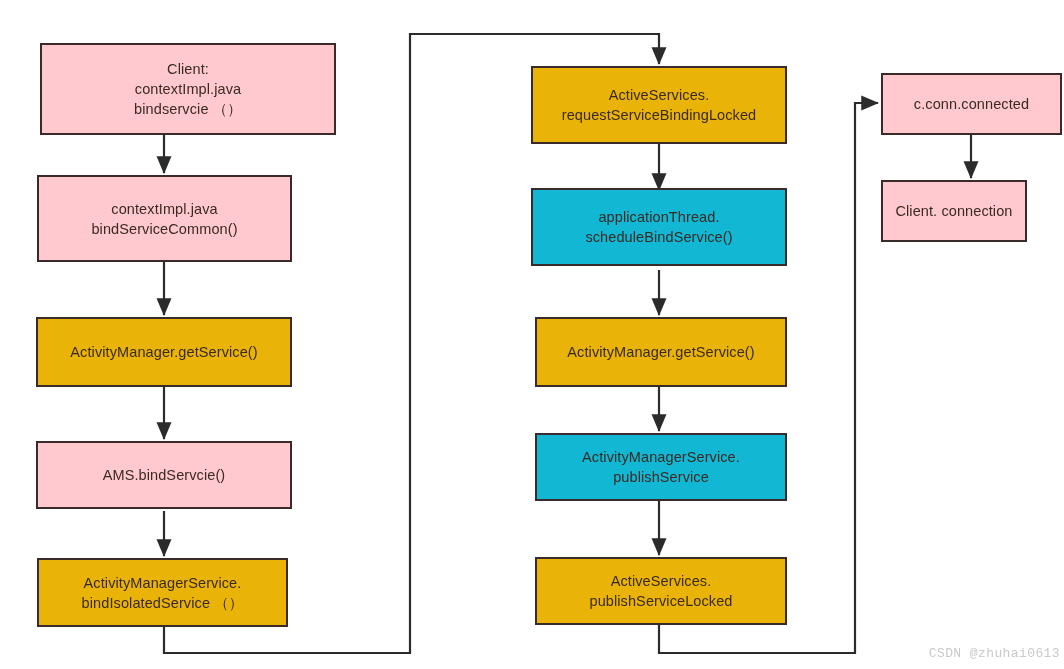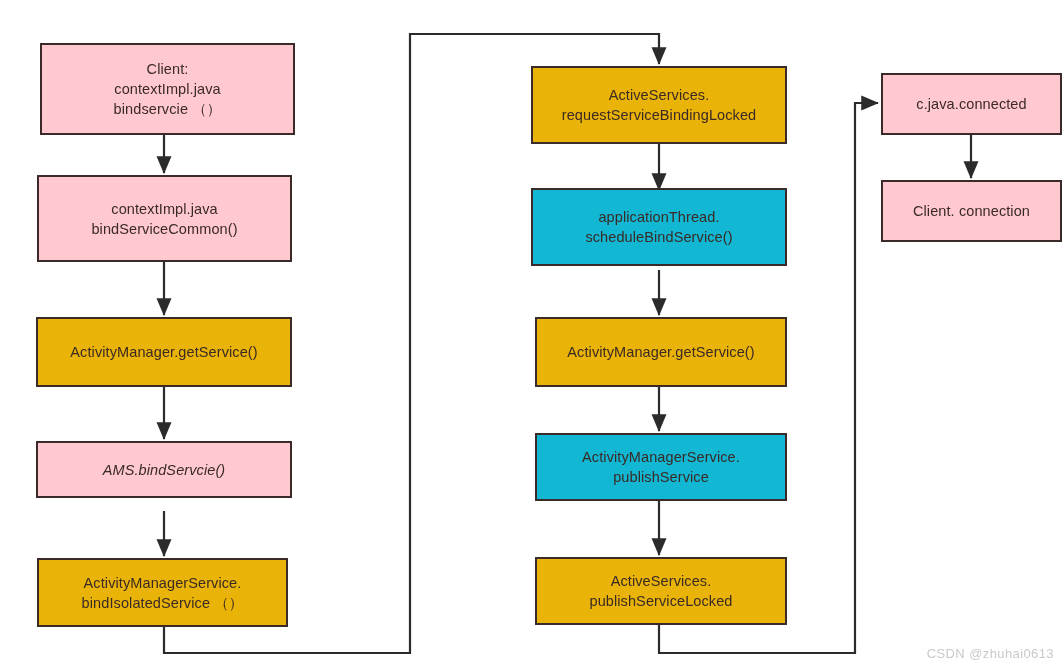--- a/index.html
+++ b/index.html
@@ -26,25 +26,25 @@
     line-height:1.38;
     letter-spacing:0.1px;
     white-space:pre-line;
     padding:2px 6px;
   }
   .pink{background:#ffc9cf;}
   .orange{background:#eab308;}
   .cyan{background:#12b7d3;}
   .watermark{
     position:absolute;
-    right:10px;bottom:8px;
+    right:4px;bottom:8px;
     color:#c9c9c9;
     font-size:13px;
     letter-spacing:0.4px;
-    font-family:Liberation Sans, sans-serif;
+    font-family:Liberation Mono, monospace;
   }
 </style>
 </head>
 <body>
 
 <div id="canvas">
 
   <svg id="edges" viewBox="0 0 1064 669" xmlns="http://www.w3.org/2000/svg">
     <defs>
       <marker id="arrowhead" markerWidth="9" markerHeight="9" refX="7.6" refY="4" orient="auto" markerUnits="strokeWidth">
@@ -60,36 +60,36 @@
         <polyline points="659,144 659,190" fill="none" stroke="#2b2b2b" stroke-width="2.2" stroke-linejoin="miter" stroke-linecap="butt" marker-end="url(#arrowhead)"></polyline>
         <polyline points="659,270 659,315" fill="none" stroke="#2b2b2b" stroke-width="2.2" stroke-linejoin="miter" stroke-linecap="butt" marker-end="url(#arrowhead)"></polyline>
         <polyline points="659,387 659,431" fill="none" stroke="#2b2b2b" stroke-width="2.2" stroke-linejoin="miter" stroke-linecap="butt" marker-end="url(#arrowhead)"></polyline>
         <polyline points="659,501 659,555" fill="none" stroke="#2b2b2b" stroke-width="2.2" stroke-linejoin="miter" stroke-linecap="butt" marker-end="url(#arrowhead)"></polyline>
         <polyline points="659,625 659,653 855,653 855,103 878,103" fill="none" stroke="#2b2b2b" stroke-width="2.2" stroke-linejoin="miter" stroke-linecap="butt" marker-end="url(#arrowhead)"></polyline>
         <polyline points="971,135 971,178" fill="none" stroke="#2b2b2b" stroke-width="2.2" stroke-linejoin="miter" stroke-linecap="butt" marker-end="url(#arrowhead)"></polyline>
       </g>
   </svg>
 
   <div id="node-layer">
-      <div class="node pink" style="left: 40px; top: 43px; width: 255px; height: 92px;"><span>Client:
+      <div class="node pink" style="left: 40px; top: 43px; width: 296px; height: 92px;"><span>Client:
 contextImpl.java
 bindservcie （）</span></div>
       <div class="node pink" style="left: 37px; top: 175px; width: 255px; height: 87px;"><span>contextImpl.java
 bindServiceCommon()</span></div>
       <div class="node orange" style="left: 36px; top: 317px; width: 256px; height: 70px;"><span>ActivityManager.getService()</span></div>
-      <div class="node pink" style="left: 36px; top: 441px; width: 256px; height: 57px; font-style: italic;"><span>AMS.bindServcie()</span></div>
+      <div class="node pink" style="left: 36px; top: 441px; width: 256px; height: 68px;"><span>AMS.bindServcie()</span></div>
       <div class="node orange" style="left: 37px; top: 558px; width: 251px; height: 69px;"><span>ActivityManagerService.
 bindIsolatedService （）</span></div>
       <div class="node orange" style="left: 531px; top: 66px; width: 256px; height: 78px;"><span>ActiveServices.
 requestServiceBindingLocked</span></div>
       <div class="node cyan" style="left: 531px; top: 188px; width: 256px; height: 78px;"><span>applicationThread.
 scheduleBindService()</span></div>
       <div class="node orange" style="left: 535px; top: 317px; width: 252px; height: 70px;"><span>ActivityManager.getService()</span></div>
       <div class="node cyan" style="left: 535px; top: 433px; width: 252px; height: 68px;"><span>ActivityManagerService.
 publishService</span></div>
       <div class="node orange" style="left: 535px; top: 557px; width: 252px; height: 68px;"><span>ActiveServices.
 publishServiceLocked</span></div>
-      <div class="node pink" style="left: 881px; top: 73px; width: 181px; height: 62px;"><span>c.java.connected</span></div>
-      <div class="node pink" style="left: 881px; top: 180px; width: 181px; height: 62px;"><span>Client. connection</span></div>
+      <div class="node pink" style="left: 881px; top: 73px; width: 181px; height: 62px;"><span>c.conn.connected</span></div>
+      <div class="node pink" style="left: 881px; top: 180px; width: 146px; height: 62px;"><span>Client. connection</span></div>
     </div>
 
   <div class="watermark">CSDN @zhuhai0613</div>
 </div>
 
 </body></html>

